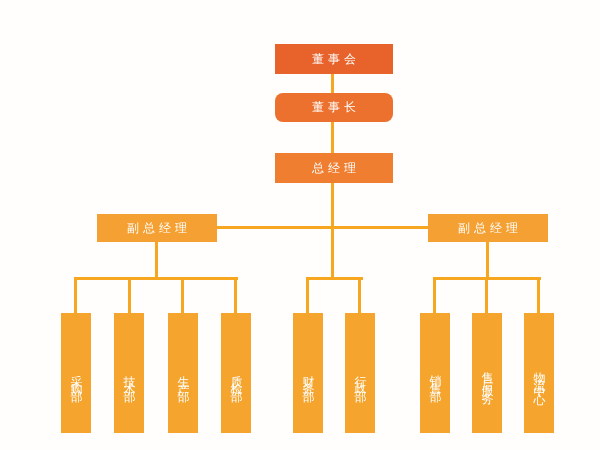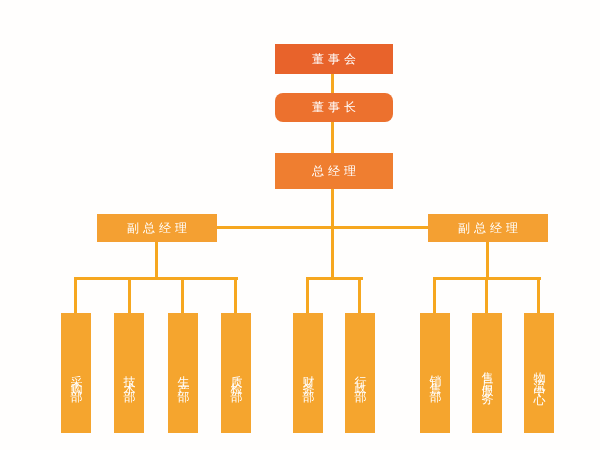--- a/index.html
+++ b/index.html
@@ -15,21 +15,21 @@
   .vnode{
     position:absolute;display:flex;align-items:center;justify-content:center;
     color:#ffffff;font-size:12px;font-weight:500;
     writing-mode:vertical-rl;text-orientation:upright;letter-spacing:7px;
     box-sizing:border-box;padding-top:6px;
   }
   .line{position:absolute;}
   
   .n-board   {left:275px;top:28px; width:118px;height:30px;margin-top:16px;}
   .n-chair   {left:275px;top:93px; width:118px;height:29px;}
-  .n-gm      {left:275px;top:153px;width:118px;height:36px;}
+  .n-gm      {left:275px;top:153px;width:118px;height:30px;}
   .n-depL    {left:97px; top:214px;width:120px;height:28px;}
   .n-depR    {left:428px;top:214px;width:120px;height:28px;}
   
   .dept{width:30px;height:120px;top:313px;}
   .d-1{left:61px;}  .d-2{left:114px;} .d-3{left:168px;} .d-4{left:221px;}
   .d-5{left:293px;} .d-6{left:345px;}
   .d-7{left:420px;} .d-8{left:472px;} .d-9{left:524px;}
   
   .v{width:3px;} .h{height:3px;}
   .c-b-c   {left:331px;top:58px; height:35px;}

